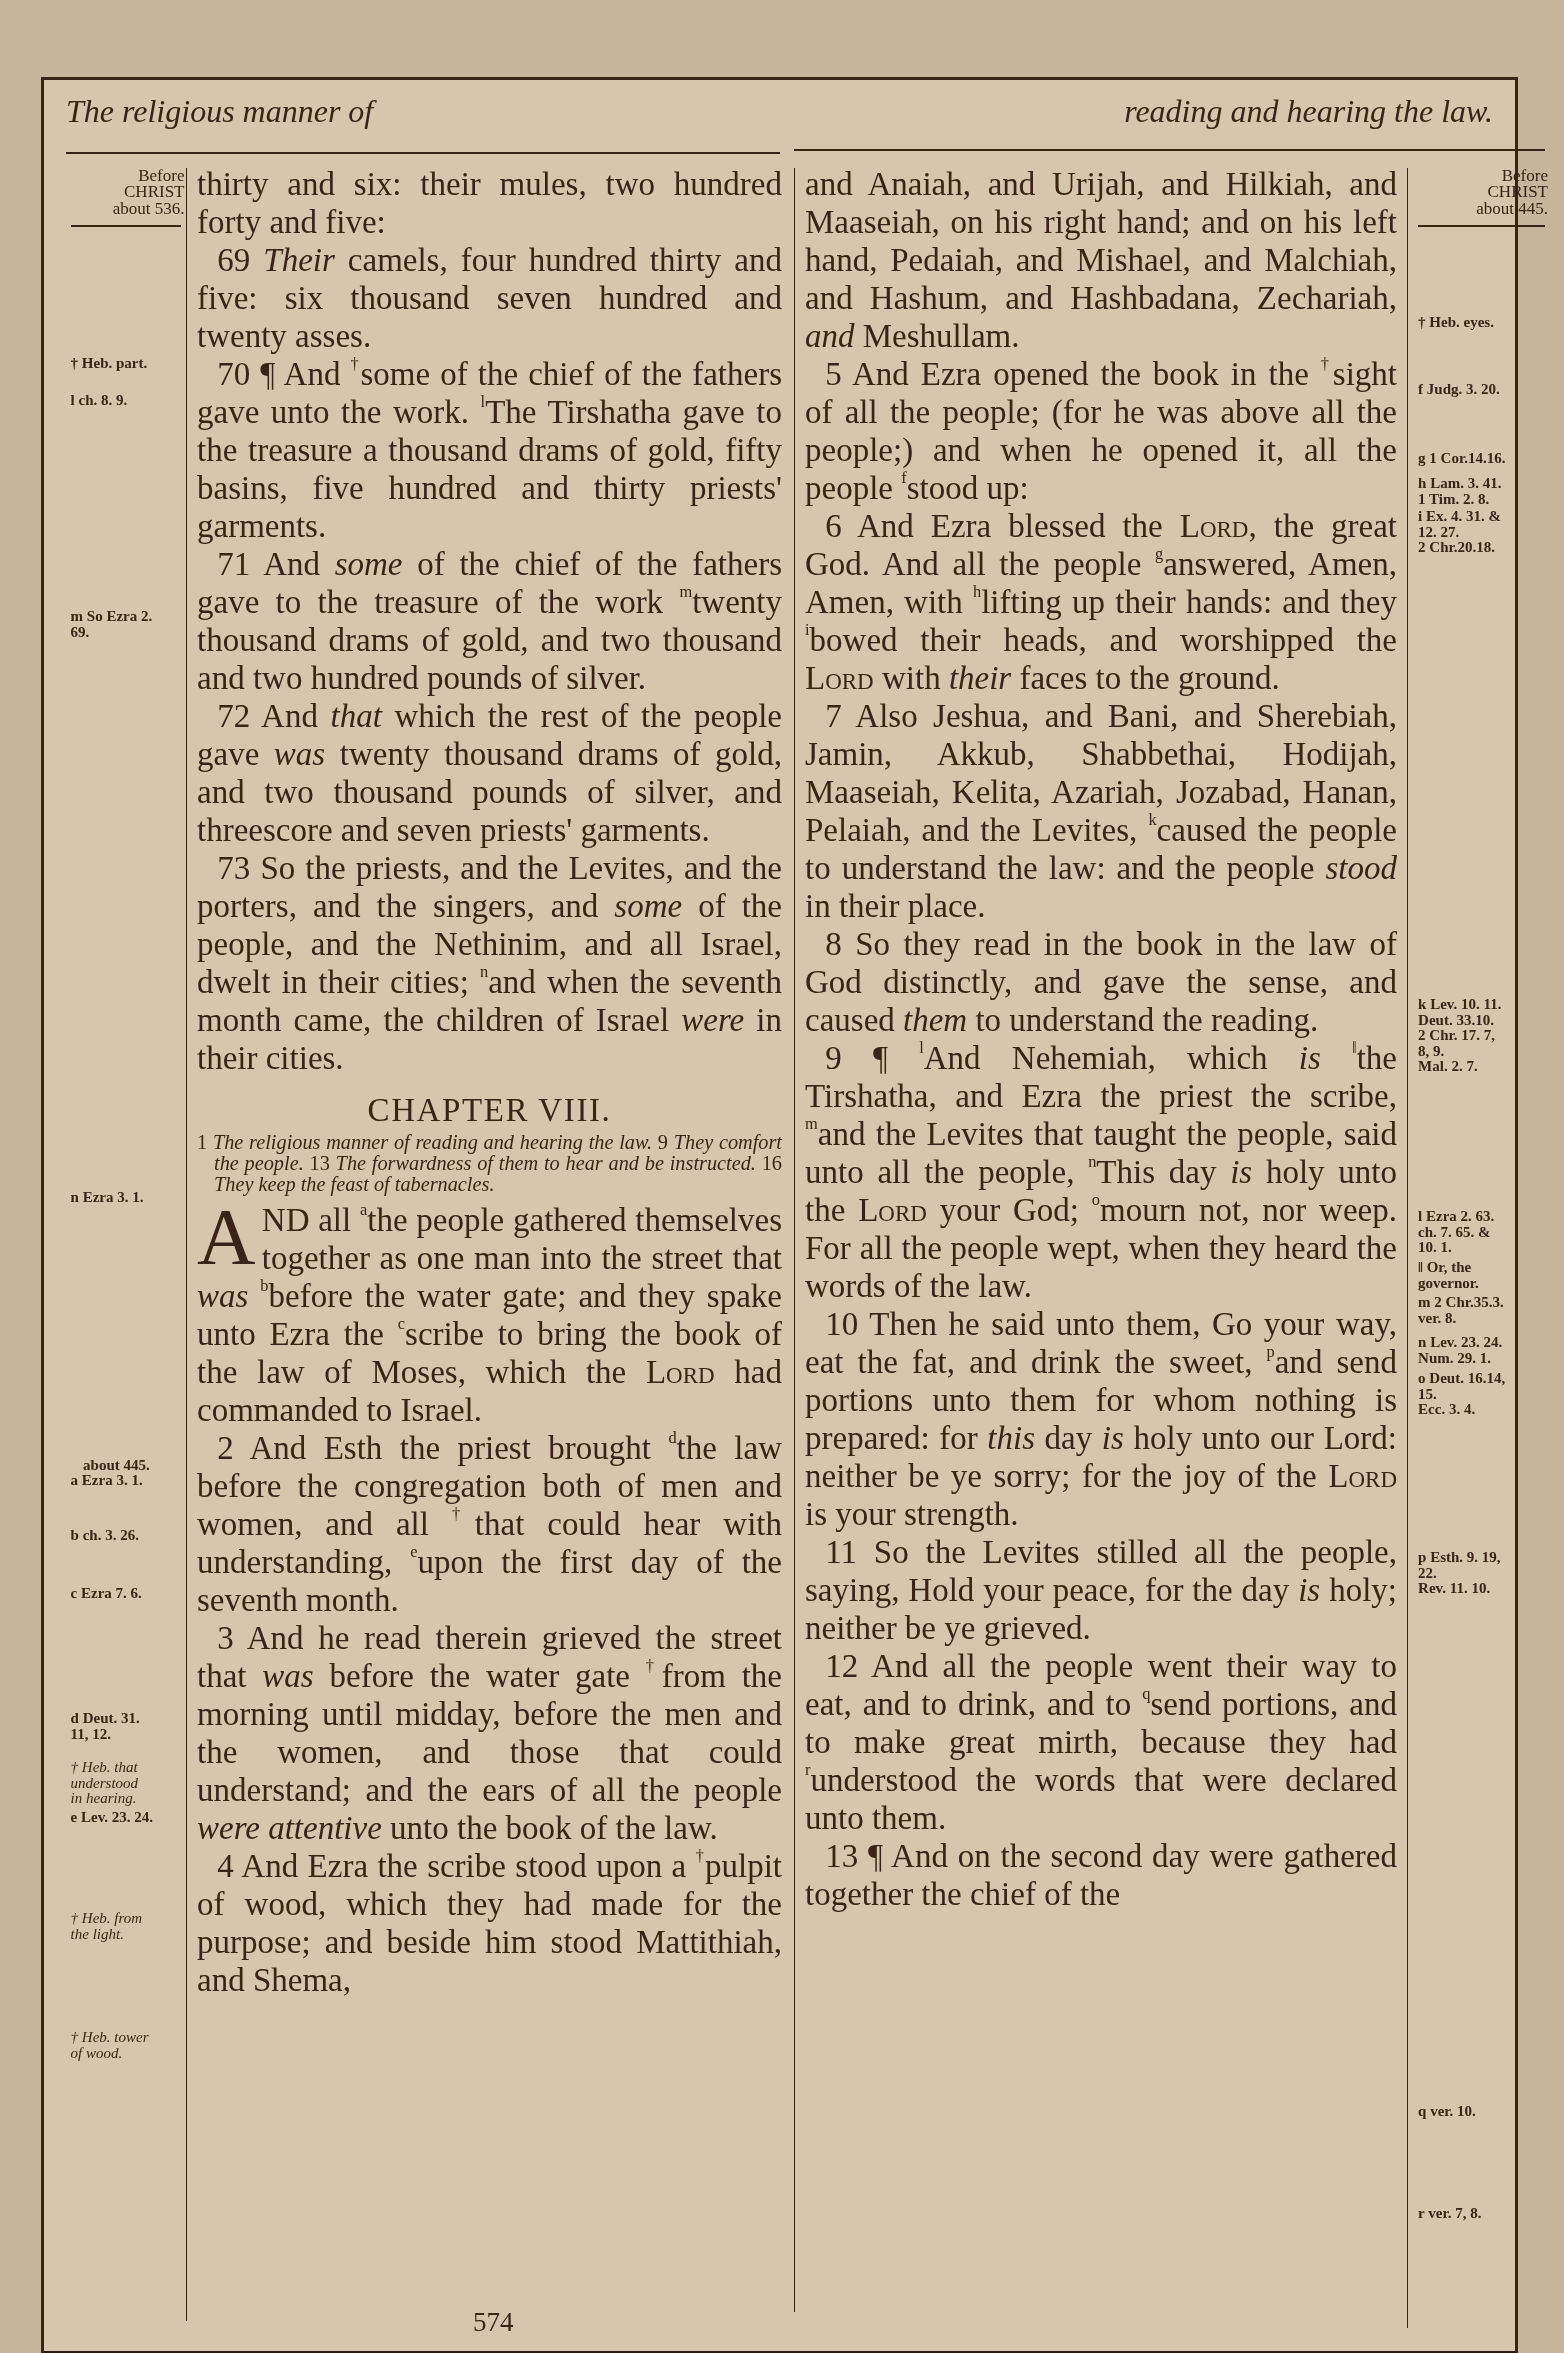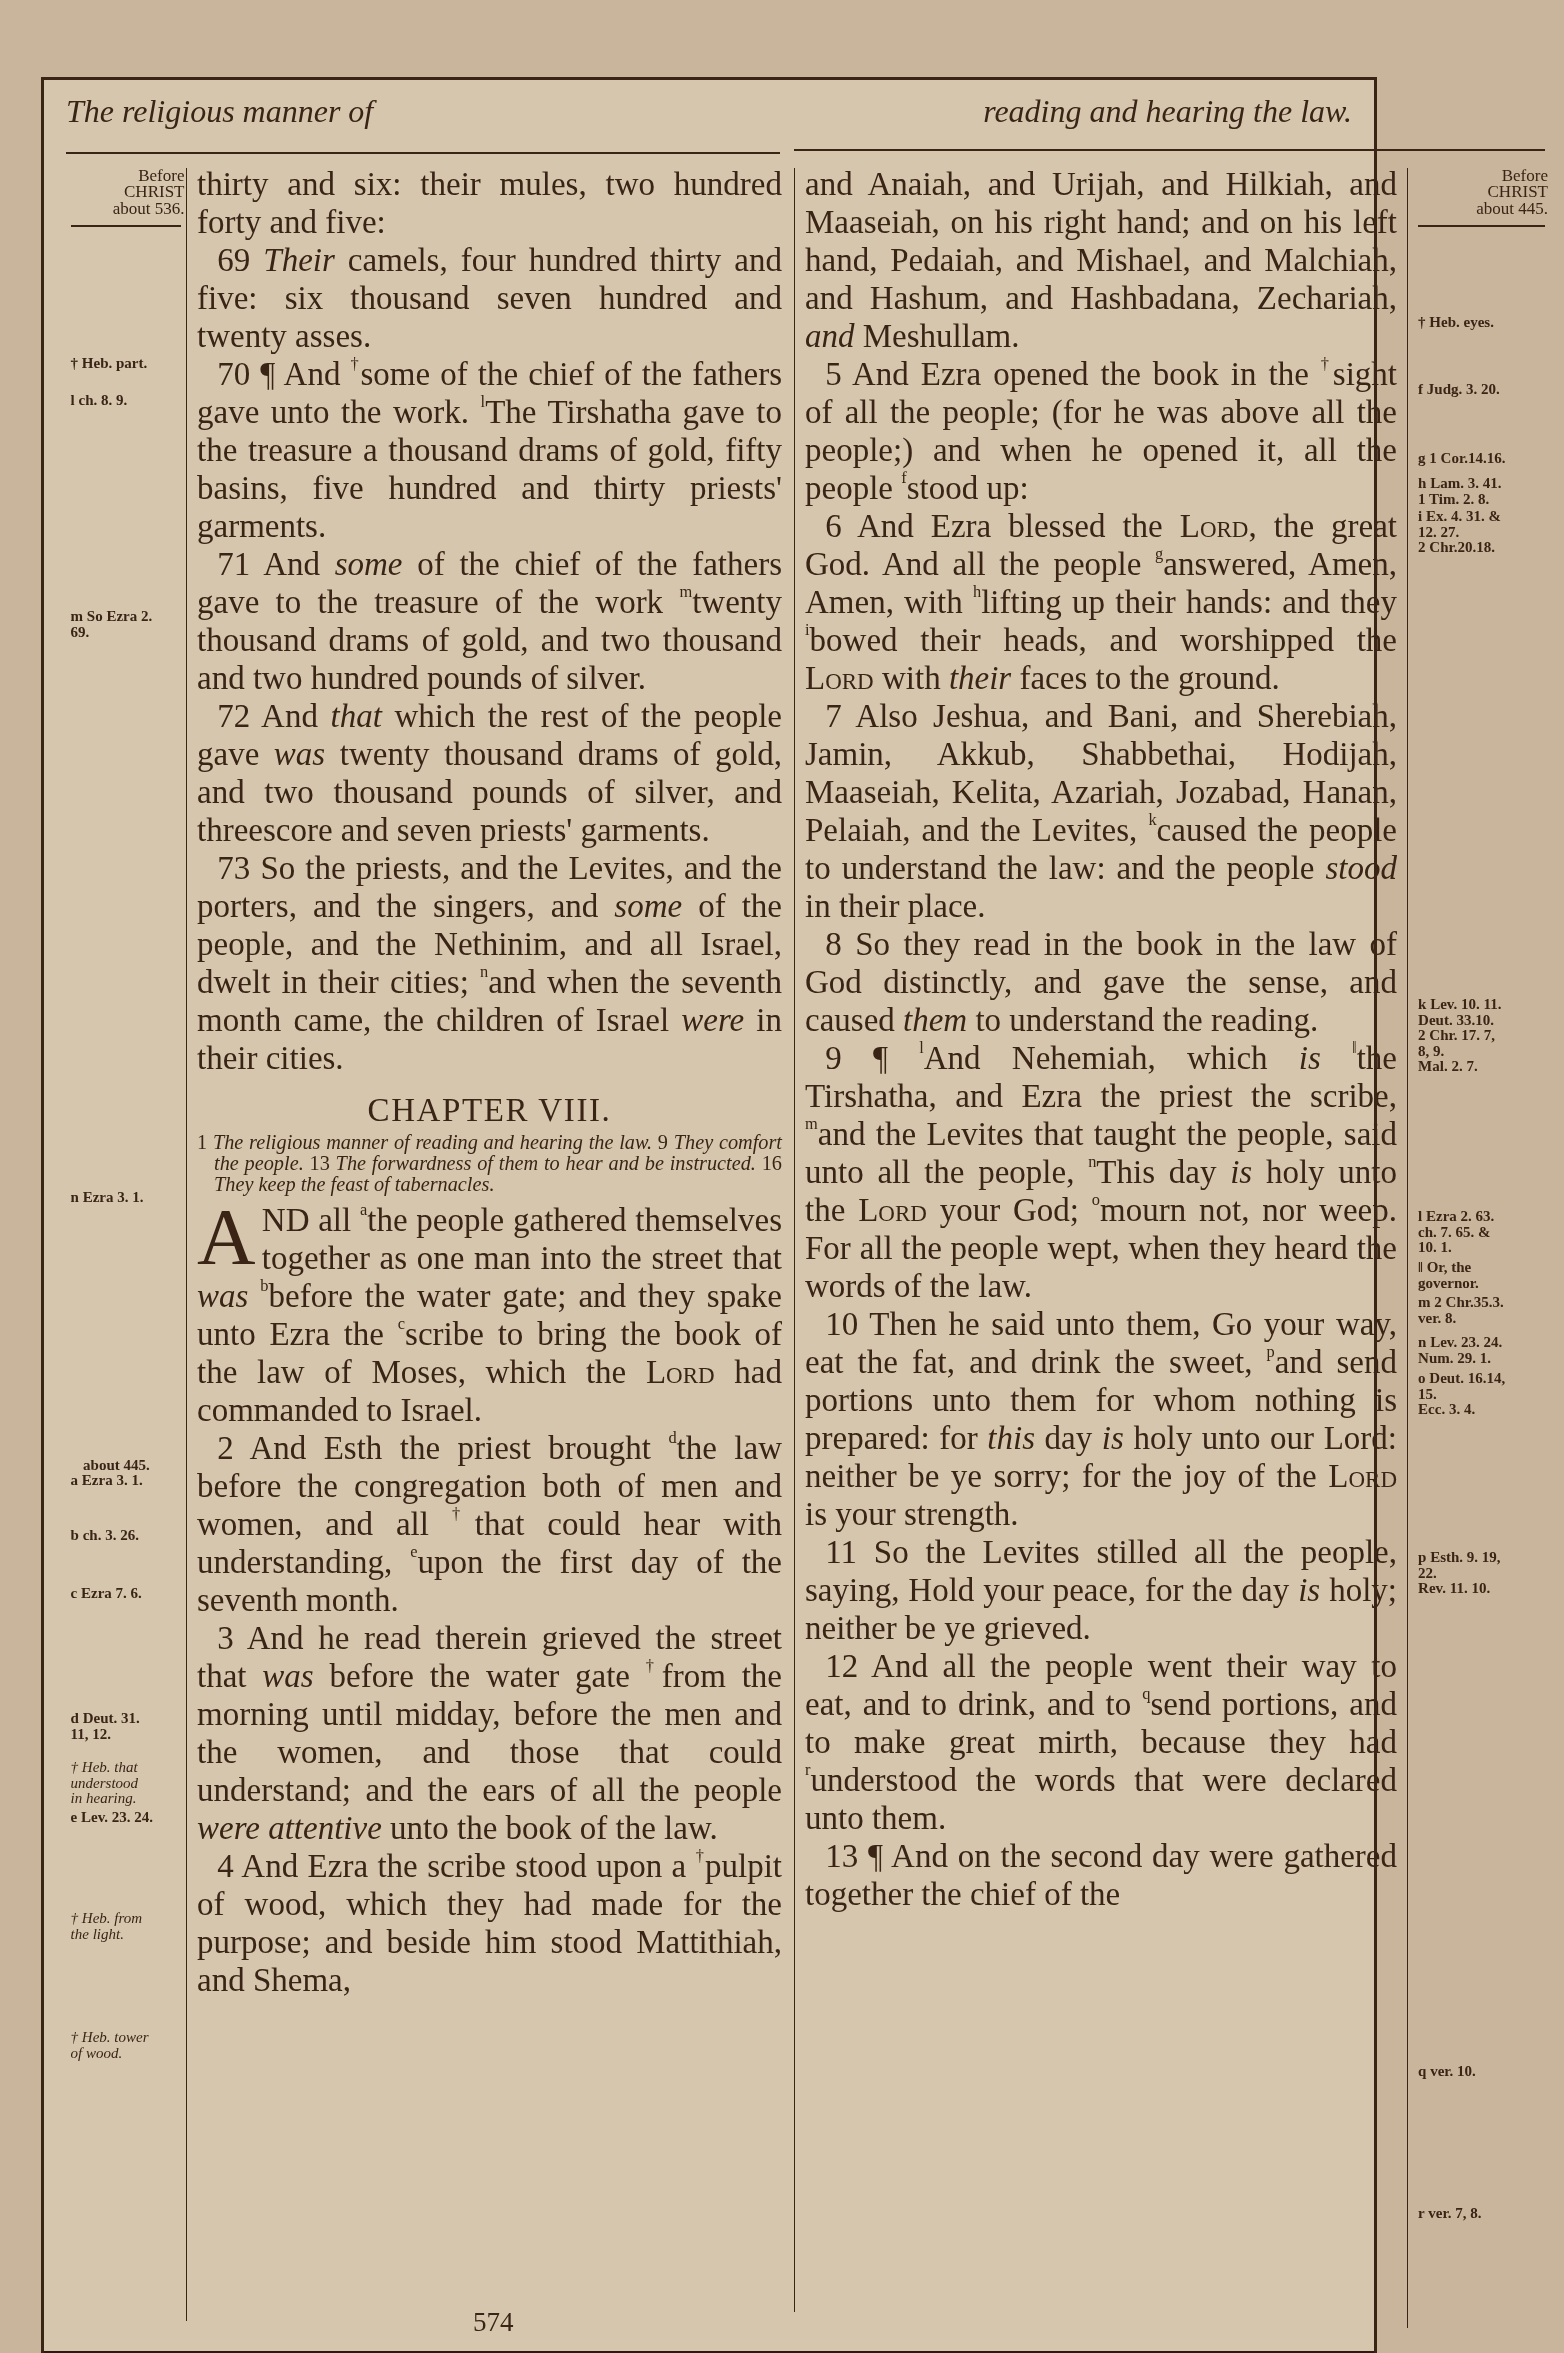--- a/index.html
+++ b/index.html
@@ -3,21 +3,21 @@
 <meta charset="utf-8">
 <style>
   html, body { margin:0; padding:0; }
   body {
     width:1565px; height:2354px; overflow:hidden;
     background:#c9b59c;
     font-family:"Liberation Serif","DejaVu Serif",serif;
     color:#3a2416;
   }
   .page {
-    position:absolute; left:41px; top:77px; width:1336px; height:2276px;
+    position:absolute; left:41px; top:77px; width:1477px; height:2276px;
     background:#d6c6ae;
     border-top:3.1px solid #3a2416; border-left:3.1px solid #3a2416; border-right:3.1px solid #3a2416;
     box-sizing:border-box;
   }
   .running-head {
     position:absolute; left:22px; right:22px; top:12.5px; height:44px;
     font-size:32px;
   }
   .rh-left { position:absolute; left:0; top:0; font-style:italic; }
   .rh-center { position:absolute; left:0; right:0; text-align:center; top:0; letter-spacing:0.8px; }
@@ -148,20 +148,20 @@
     <div class="note" style="top:1127px">m 2 Chr.35.3.
 ver. 8.</div>
     <div class="note" style="top:1167px">n Lev. 23. 24.
 Num. 29. 1.</div>
     <div class="note" style="top:1203px">o Deut. 16.14,
 15.
 Ecc. 3. 4.</div>
     <div class="note" style="top:1382px">p Esth. 9. 19,
 22.
 Rev. 11. 10.</div>
-    <div class="note" style="top:1896px">q ver. 10.</div>
+    <div class="note" style="top:1936px">q ver. 10.</div>
     <div class="note" style="top:2038px">r ver. 7, 8.</div>
   </div>
 
   <div class="page-num">574</div>
   <div class="bottom-edge"></div>
 </div>
 
 
 </body></html>

